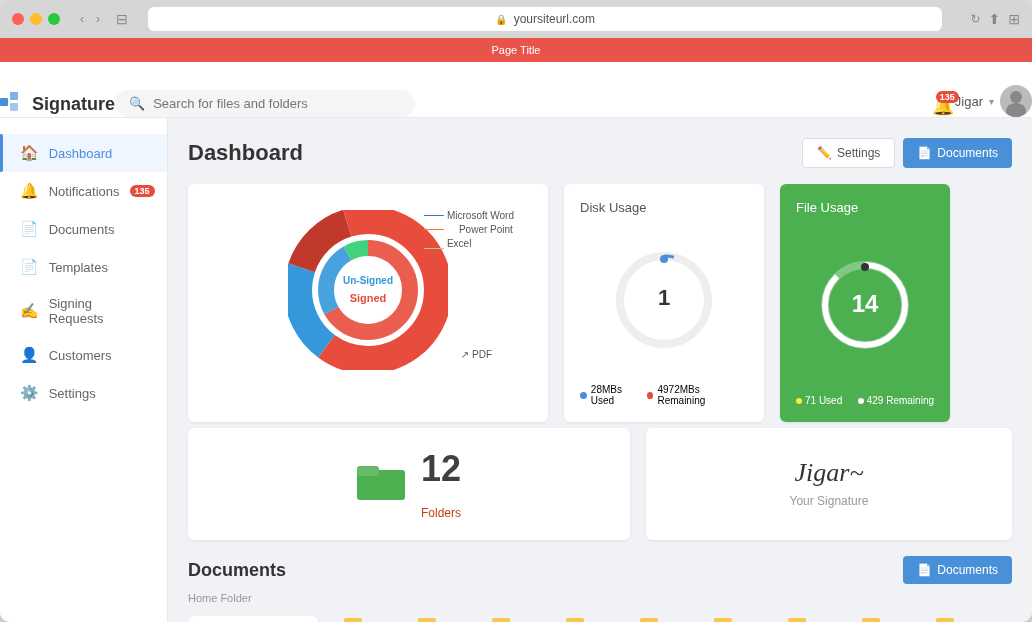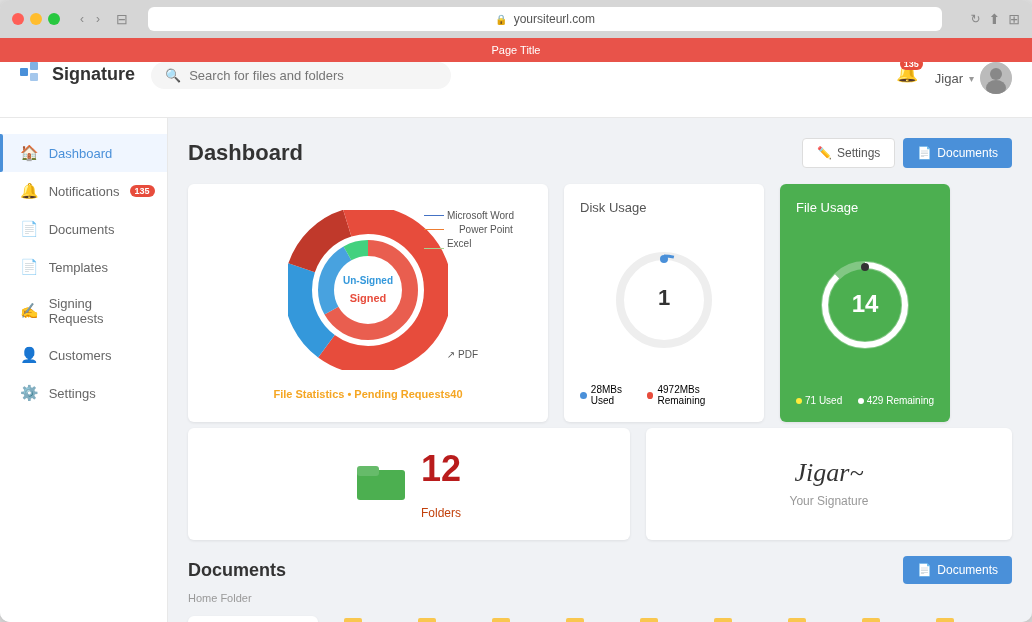--- a/index.html
+++ b/index.html
@@ -21,21 +21,21 @@
     .browser-refresh { background: none; border: none; color: #888; font-size: 12px; cursor: pointer; margin-left: 8px; }
     .browser-actions { display: flex; gap: 8px; }
     .browser-action-btn { background: none; border: none; color: #888; font-size: 14px; cursor: pointer; }
 
     
     .page-title-bar { background: #e8534a; height: 24px; display: flex; align-items: center; justify-content: center; }
     .page-title-text { color: #fff; font-size: 11px; font-weight: 500; }
 
     
     .app-container { display: flex; flex-direction: column; flex: 1; overflow: hidden; }
-    .app-header { background: #fff; height: 56px; display: flex; align-items: flex-start; padding: 0 20px; border-bottom: 1px solid #e8e8e8; gap: 16px; }
+    .app-header { background: #fff; height: 56px; display: flex; align-items: flex-end; padding: 0 0; border-bottom: 1px solid #e8e8e8; gap: 0; }
     .logo { display: flex; align-items: center; gap: 8px; }
     .logo-icon { color: #4a90d9; font-size: 20px; }
     .logo-text { font-size: 18px; font-weight: 600; color: #333; }
     .search-bar { flex: 1; display: flex; align-items: center; gap: 8px; background: #f5f5f5; border-radius: 20px; padding: 6px 14px; max-width: 300px; }
     .search-icon { color: #999; font-size: 13px; }
     .search-input { border: none; background: none; font-size: 13px; color: #999; outline: none; width: 100%; }
     .header-spacer { flex: 1; }
     .notification-btn { position: relative; background: none; border: none; cursor: pointer; }
     .notif-icon { font-size: 18px; color: #888; }
     .notif-badge { position: absolute; top: -4px; right: -4px; background: #e74c3c; color: #fff; border-radius: 8px; font-size: 9px; padding: 1px 4px; font-weight: 600; }
@@ -84,21 +84,21 @@
     .disk-stat { display: flex; align-items: center; gap: 4px; }
     .disk-stat-dot { width: 7px; height: 7px; border-radius: 50%; }
 
     
     .file-usage-card { flex: 0 0 170px; display: flex; flex-direction: column; gap: 32px; }
     .file-usage-title { font-size: 13px; color: #fff; font-weight: 500; margin-bottom: 8px; }
     .file-circle-wrap { display: flex; justify-content: center; flex: 1; align-items: center; }
     .file-stats { display: flex; justify-content: space-between; margin-top: 8px; font-size: 10px; color: #fff; }
     .file-stat { display: flex; align-items: center; gap: 3px; }
     .file-stat-dot { width: 6px; height: 6px; border-radius: 50%; }
-    .folder-count { font-size: 36px; font-weight: 700; color: #b91c1c; }
+    .folder-count { font-size: 36px; font-weight: 700; color: #404040; }
     .folder-label { font-size: 12px; color: #c2410c; margin-top: 16px; }
     .signature-img { font-size: 28px; color: #333; font-family: 'Brush Script MT', cursive; font-style: italic; margin-bottom: 8px; line-height: 1; }
     .signature-label { font-size: 12px; color: #999; }
 
     
     .docs-section { margin-top: 8px; }
     .docs-header { display: flex; align-items: center; justify-content: space-between; margin-bottom: 8px; }
     .docs-title { font-size: 18px; font-weight: 600; color: #333; }
     .docs-subfolder { font-size: 11px; color: #999; margin-bottom: 12px; }
 
@@ -265,26 +265,23 @@
                 <div style="display:flex;align-items:center;gap:15px;margin-bottom:3px;">
                   <div style="width:20px;height:1px;background:#ed7d31;"></div>
                   <span>Power Point</span>
                 </div>
                 <div style="display:flex;align-items:flex-end;gap:3px;">
                   <div style="width:20px;height:1px;background:#a9d18e;"></div>
                   <span>Excel</span>
                 </div>
               </div>
 
-              <div style="position:absolute;bottom:20px;right:54px;font-size:10px;color:#555;">
+              <div style="position:absolute;bottom:20px;right:40px;font-size:10px;color:#555;">
                 ↗ PDF
               </div>
-            </div>
-            <div class="chart-footer">
-              <span>File Statistics • Pending Requests</span><span style="color:#f5a623;font-weight:700;">40</span>
             </div>
           </div>
 
           <div class="stats-card disk-card">
             <div class="disk-title">Disk Usage</div>
             <div class="disk-circle-wrap">
               <svg class="disk-circle-svg" viewBox="0 0 110 110">
                 <circle cx="55" cy="55" r="44" fill="none" stroke="#eee" stroke-width="8"></circle>
                 <circle cx="55" cy="55" r="44" fill="none" stroke="#4a90d9" stroke-width="3" stroke-dasharray="10 268" stroke-dashoffset="0" transform="rotate(-90 55 55)"></circle>
                 <text x="55" y="60" text-anchor="middle" font-size="22" font-weight="700" fill="#333">1</text>

